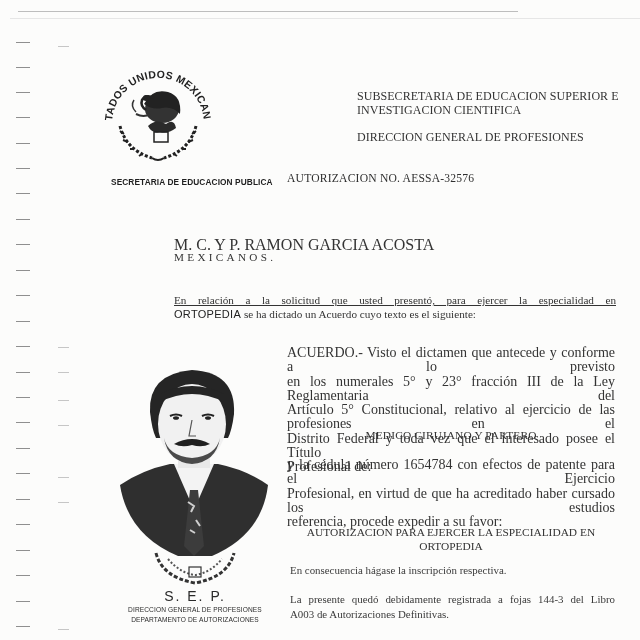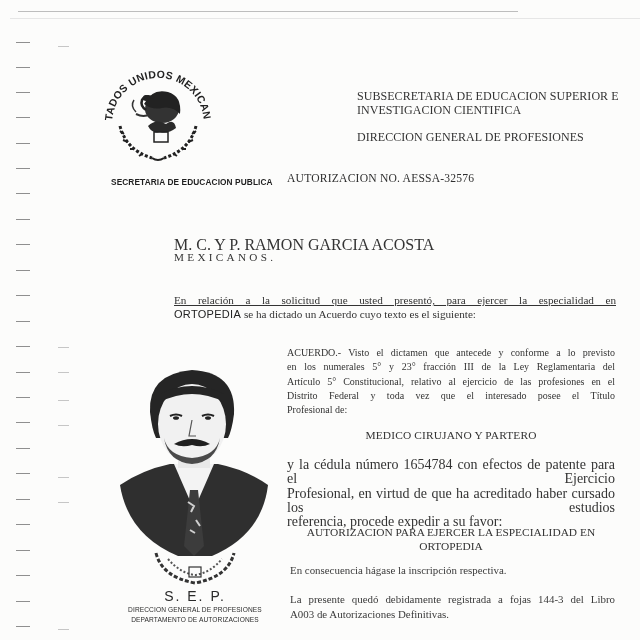--- a/index.html
+++ b/index.html
@@ -27,21 +27,21 @@
     .hdr.l3 { top: 130px; }
     .auth-no { position: absolute; left: 287px; top: 172px; font-size: 11.6px; color: #2f2f2f; letter-spacing: 0.2px; }
 
     .recipient { position: absolute; left: 174px; top: 236px; font-size: 16px; color: #333; }
     .presente { position: absolute; left: 174px; top: 251px; font-size: 11.2px; color: #333; letter-spacing: 3.3px; }
 
     .intro { position: absolute; left: 174px; top: 293px; width: 442px; font-size: 11.2px; line-height: 14px; text-align: justify; text-align-last: left; color: #333; }
     .intro .l1 { display: block; text-align: justify; text-align-last: justify; text-decoration: underline; }
     .intro .spec { font-family: "Liberation Sans", sans-serif; font-size: 11px; letter-spacing: 0.3px; color: #222; }
 
-    .acuerdo { position: absolute; left: 287px; top: 346px; width: 328px; font-size: 10px; line-height: 14.3px; color: #333; }
+    .acuerdo { position: absolute; left: 287px; top: 346px; width: 328px; font-size: 14px; line-height: 14.3px; color: #333; }
     .acuerdo .j-line { display: block; text-align: justify; text-align-last: justify; }
     .title-centered { text-align: center !important; font-size: 11.4px; letter-spacing: 0.15px; color: #333; }
     .medico { position: absolute; left: 287px; top: 429px; width: 328px; }
     .cedula { position: absolute; left: 287px; top: 458px; width: 328px; font-size: 14px; line-height: 14.3px; color: #333; }
     .cedula .j-line { display: block; text-align: justify; text-align-last: justify; }
     .autorizacion { position: absolute; left: 287px; top: 525px; width: 328px; font-size: 11.4px; line-height: 14px; color: #333; text-align: center; }
     .consecuencia { position: absolute; left: 290px; top: 564px; font-size: 10.9px; color: #3a3a3a; }
     .registro { position: absolute; left: 290px; top: 592px; width: 325px; font-size: 10.9px; line-height: 14.5px; color: #3a3a3a; }
     .registro .j-line { display: block; text-align: justify; text-align-last: justify; }
 

